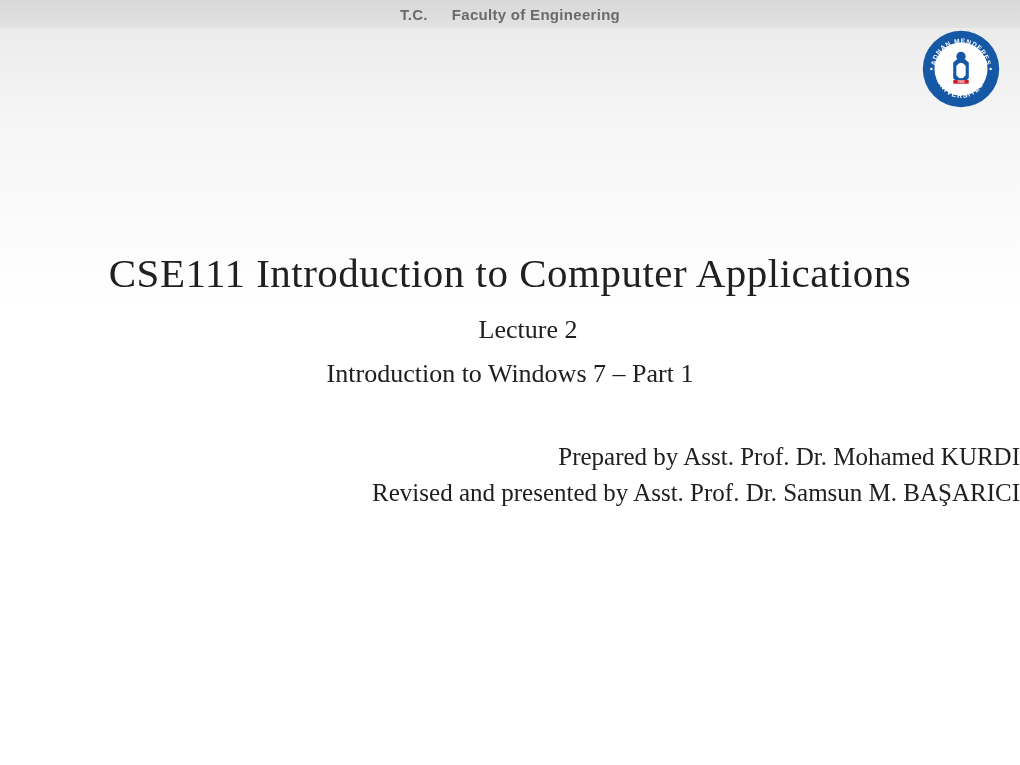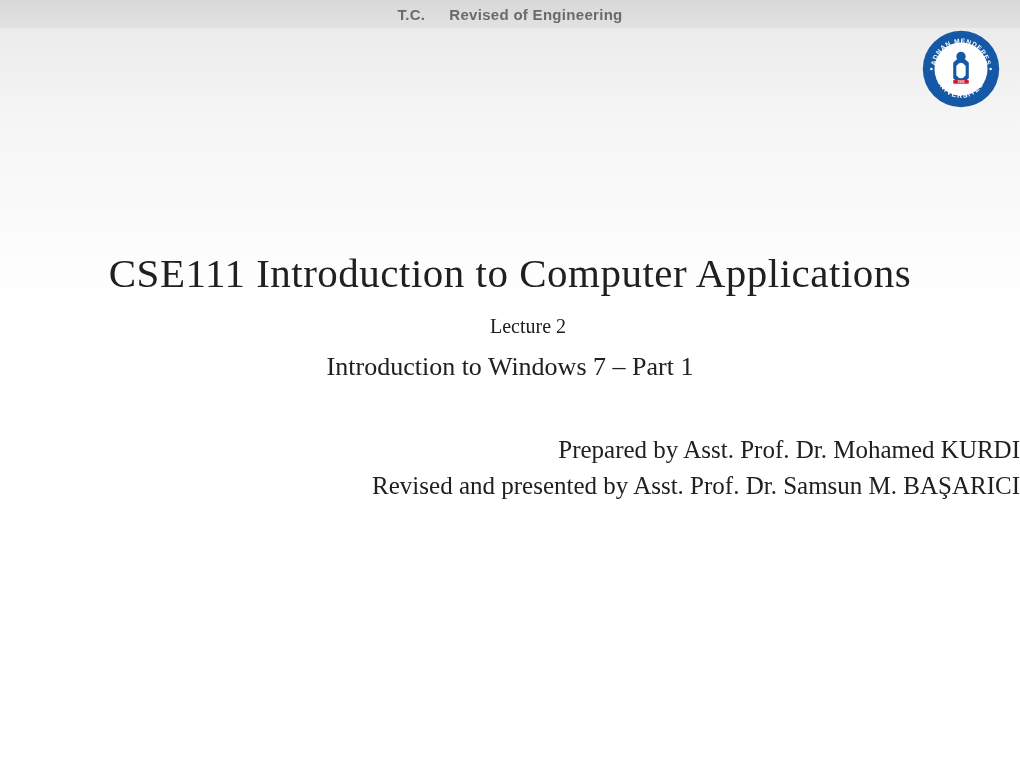--- a/index.html
+++ b/index.html
@@ -48,21 +48,21 @@
       text-align: center;
     }
     .course-title {
       font-size: 41px;
       font-weight: normal;
       color: #202020;
       letter-spacing: 0.5px;
       margin-bottom: 18px;
     }
     .lecture-num {
-      font-size: 20px;
+      font-size: 26px;
       color: #202020;
       margin-bottom: 14px;
       padding-left: 36px;
     }
     .lecture-topic {
       font-size: 26px;
       color: #202020;
       margin-bottom: 50px;
     }
     .credits {
@@ -71,21 +71,21 @@
       font-size: 25px;
       color: #202020;
       line-height: 1.45;
     }
   </style>
 </head>
 <body>
 
 <div class="header-bar">
   <span>T.C.</span>
-  <span>Revised of Engineering</span>
+  <span>Faculty of Engineering</span>
 </div>
 
 <div class="logo">
   <svg viewBox="0 0 100 100">
     <circle cx="50" cy="50" r="49" fill="#1558a6"></circle>
     <circle cx="50" cy="50" r="34" fill="#ffffff"></circle>
     <path id="topArc" d="M 17 50 A 33 33 0 0 1 83 50" fill="none"></path>
     <path id="botArc" d="M 18 55 A 32 32 0 0 0 82 55" fill="none"></path>
     <text fill="#ffffff" font-family="Arial" font-size="8.5" font-weight="bold" letter-spacing="1">
       <textPath href="#topArc" startOffset="50%" text-anchor="middle">ADNAN MENDERES</textPath>

